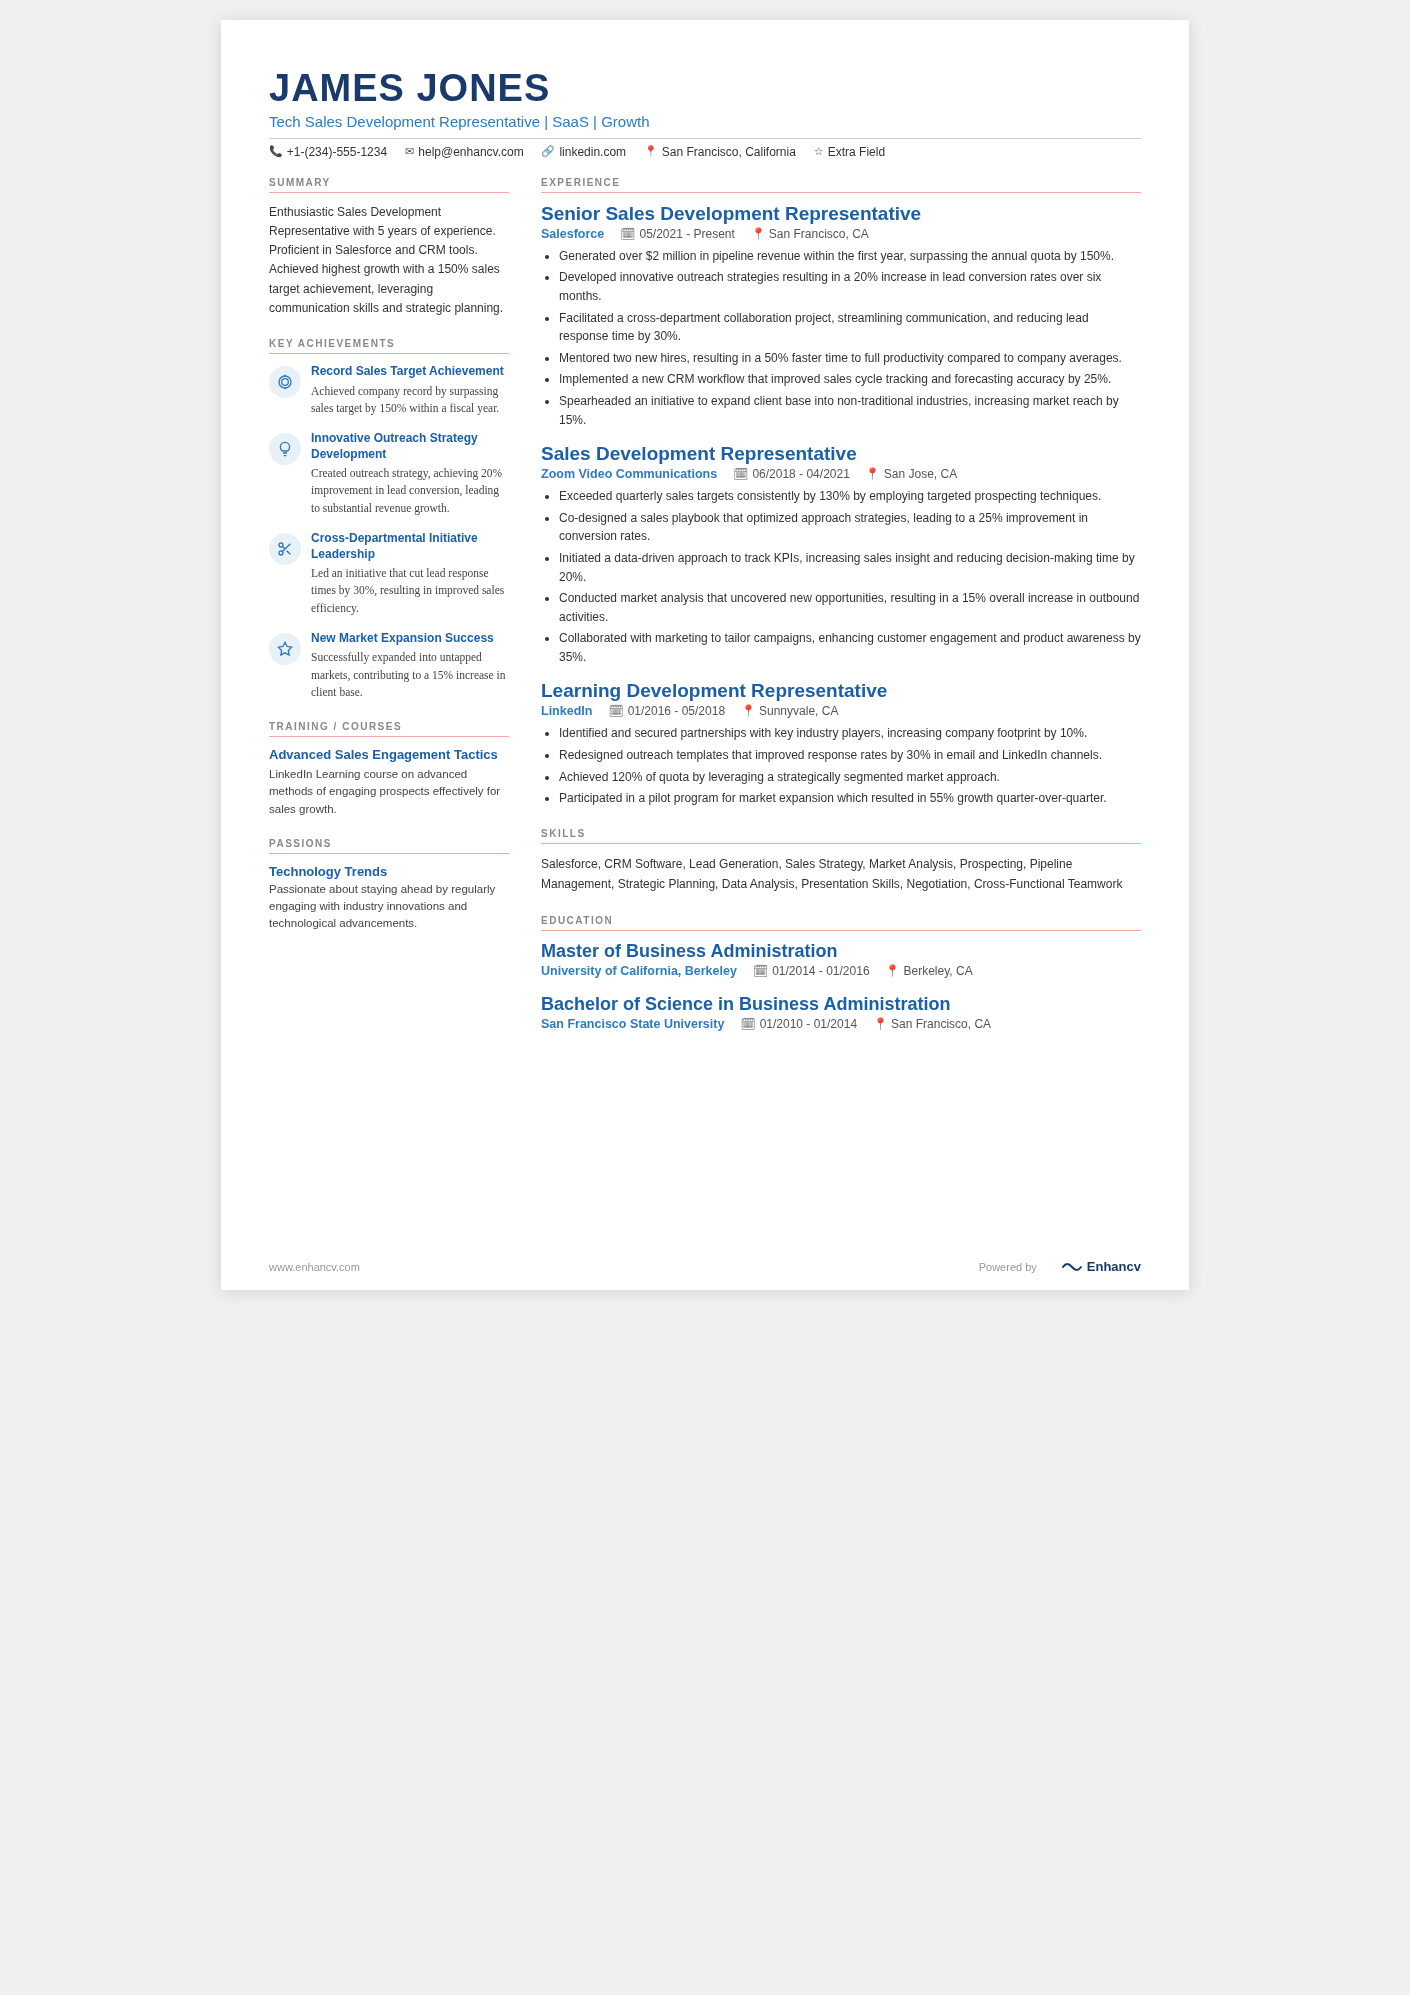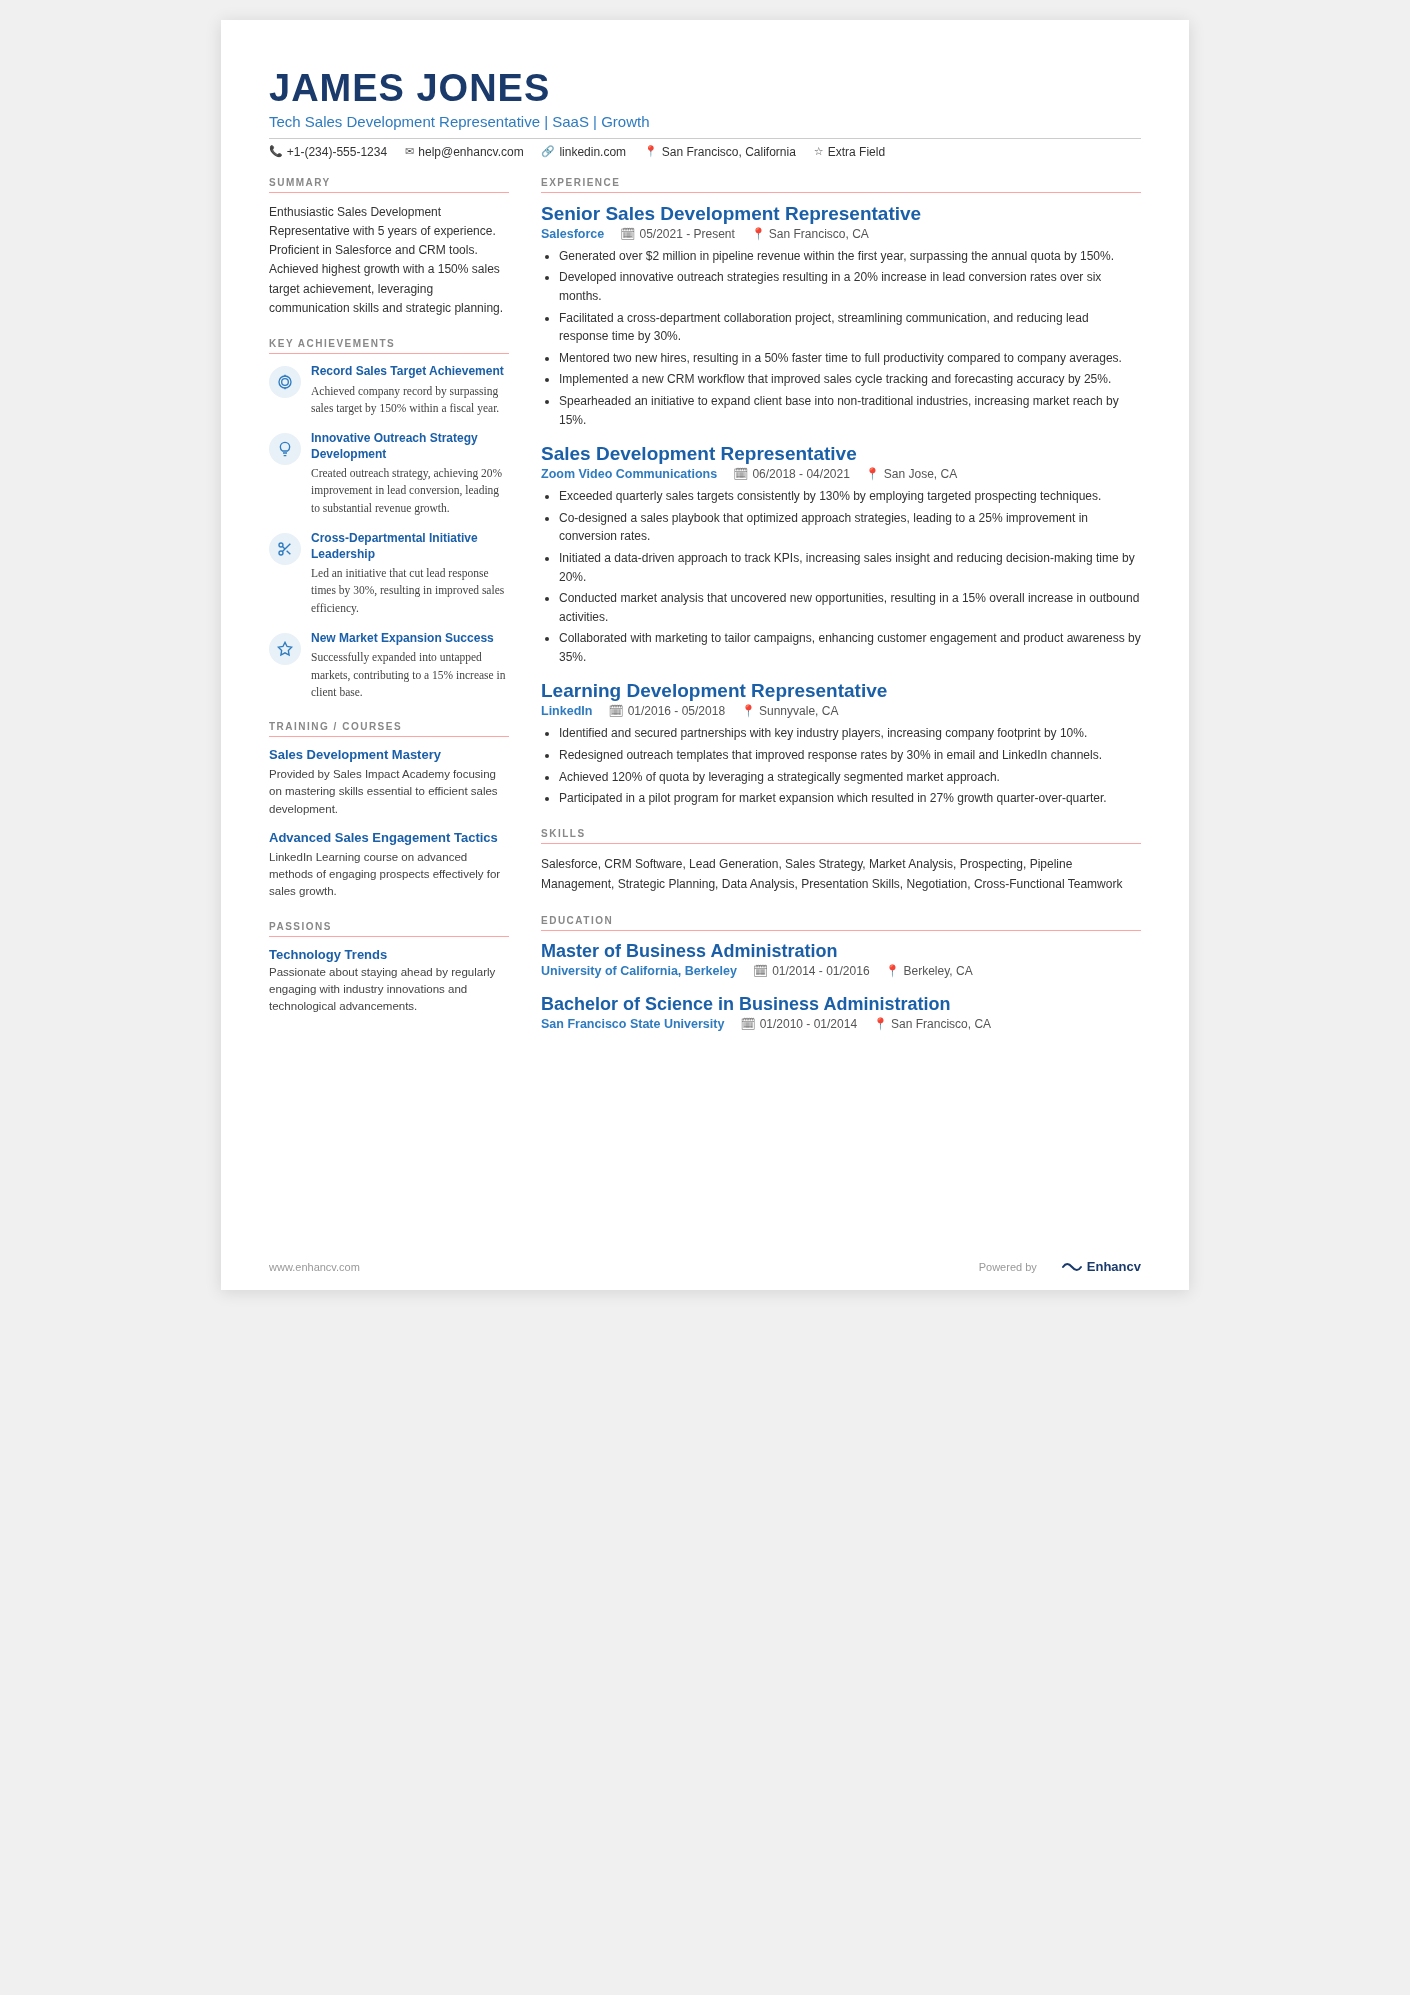--- a/index.html
+++ b/index.html
@@ -361,24 +361,20 @@
         </div>
         <div class="achievement-content">
           <div class="achievement-title">New Market Expansion Success</div>
           <div class="achievement-desc">Successfully expanded into untapped markets, contributing to a 15% increase in client base.</div>
         </div>
       </div>
 
       <div class="section-title">TRAINING / COURSES</div>
 
       <div class="course-item">
-        <div class="course-title">Sales Development Mastery</div>
-        <div class="course-desc">Provided by Sales Impact Academy focusing on mastering skills essential to efficient sales development.</div>
-      </div>
-      <div class="course-item">
         <div class="course-title">Advanced Sales Engagement Tactics</div>
         <div class="course-desc">LinkedIn Learning course on advanced methods of engaging prospects effectively for sales growth.</div>
       </div>
 
       <div class="section-title">PASSIONS</div>
       <div class="passion-item">
         <div class="passion-title">Technology Trends</div>
         <div class="passion-desc">Passionate about staying ahead by regularly engaging with industry innovations and technological advancements.</div>
       </div>
 
@@ -443,21 +439,21 @@
           </span>
           <span class="job-location">
             <span>📍</span>
             <span>Sunnyvale, CA</span>
           </span>
         </div>
         <ul class="job-bullets">
           <li>Identified and secured partnerships with key industry players, increasing company footprint by 10%.</li>
           <li>Redesigned outreach templates that improved response rates by 30% in email and LinkedIn channels.</li>
           <li>Achieved 120% of quota by leveraging a strategically segmented market approach.</li>
-          <li>Participated in a pilot program for market expansion which resulted in 27% growth quarter-over-quarter.</li>
+          <li>Participated in a pilot program for market expansion which resulted in 55% growth quarter-over-quarter.</li>
         </ul>
       </div>
 
       <div class="section-title">SKILLS</div>
       <p class="skills-text">Salesforce, CRM Software, Lead Generation, Sales Strategy, Market Analysis, Prospecting, Pipeline Management, Strategic Planning, Data Analysis, Presentation Skills, Negotiation, Cross-Functional Teamwork</p>
 
       <div class="section-title">EDUCATION</div>
 
       <div class="edu-item">
         <div class="edu-title">Master of Business Administration</div>

